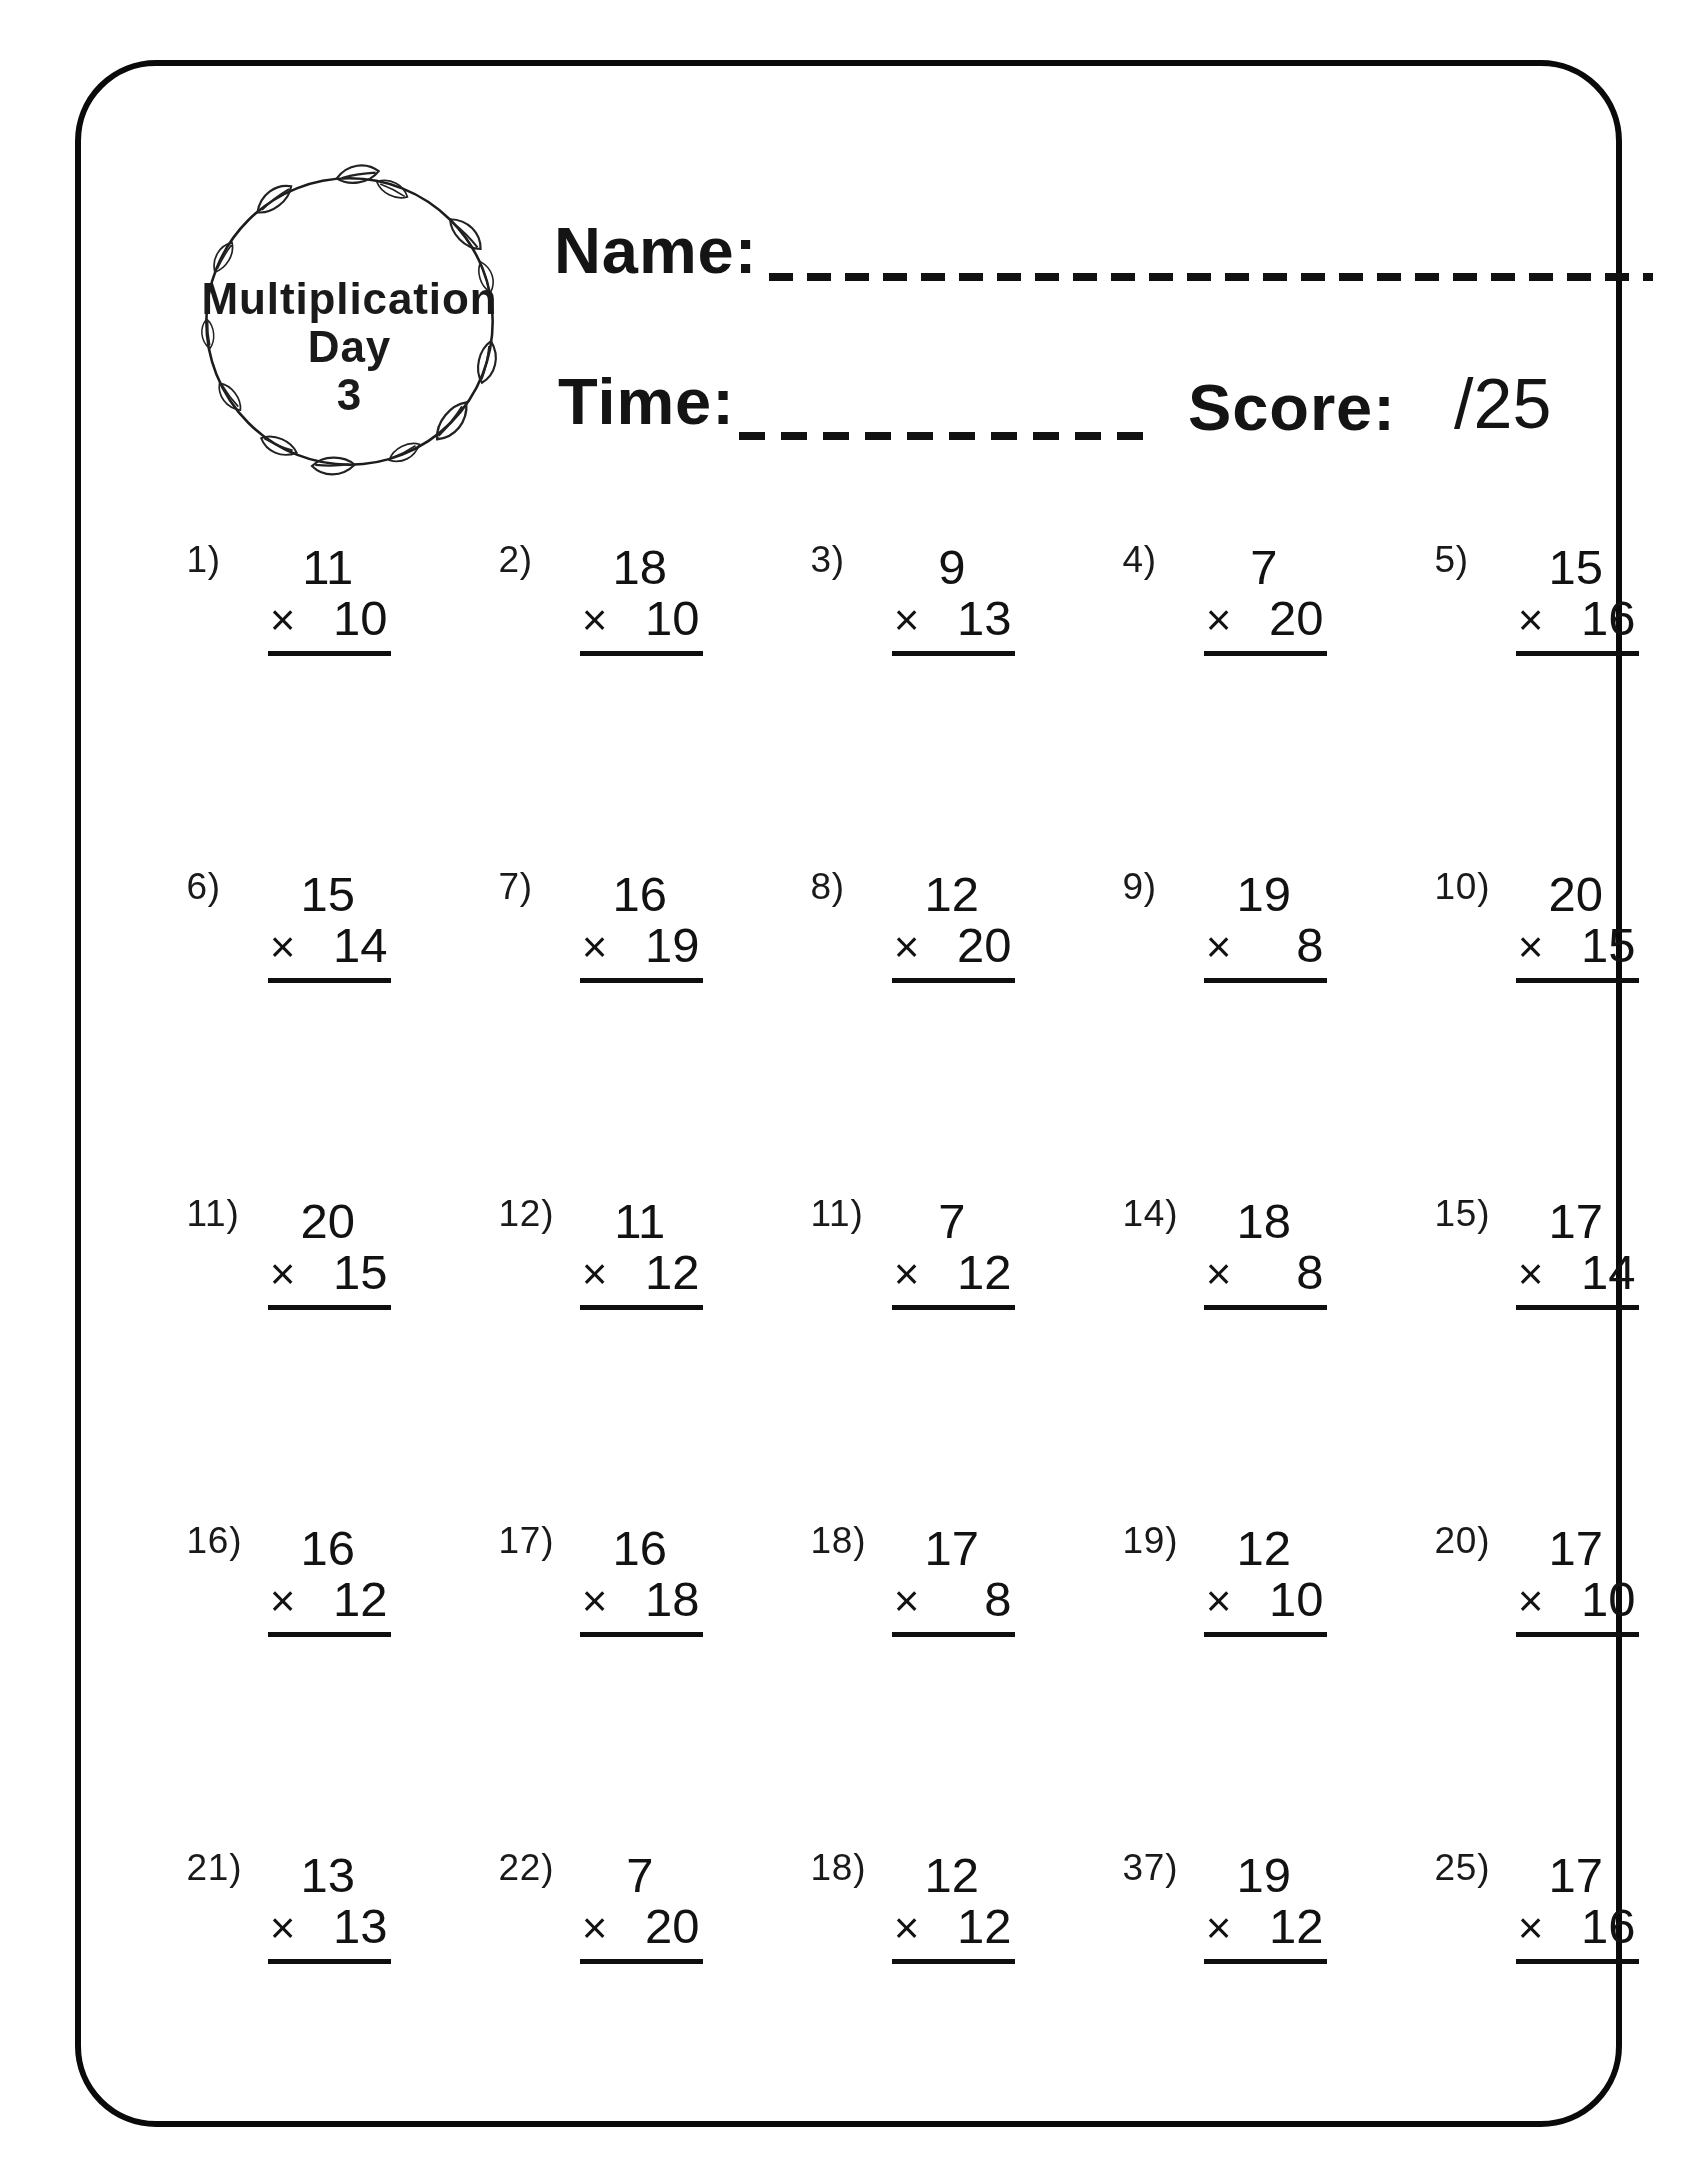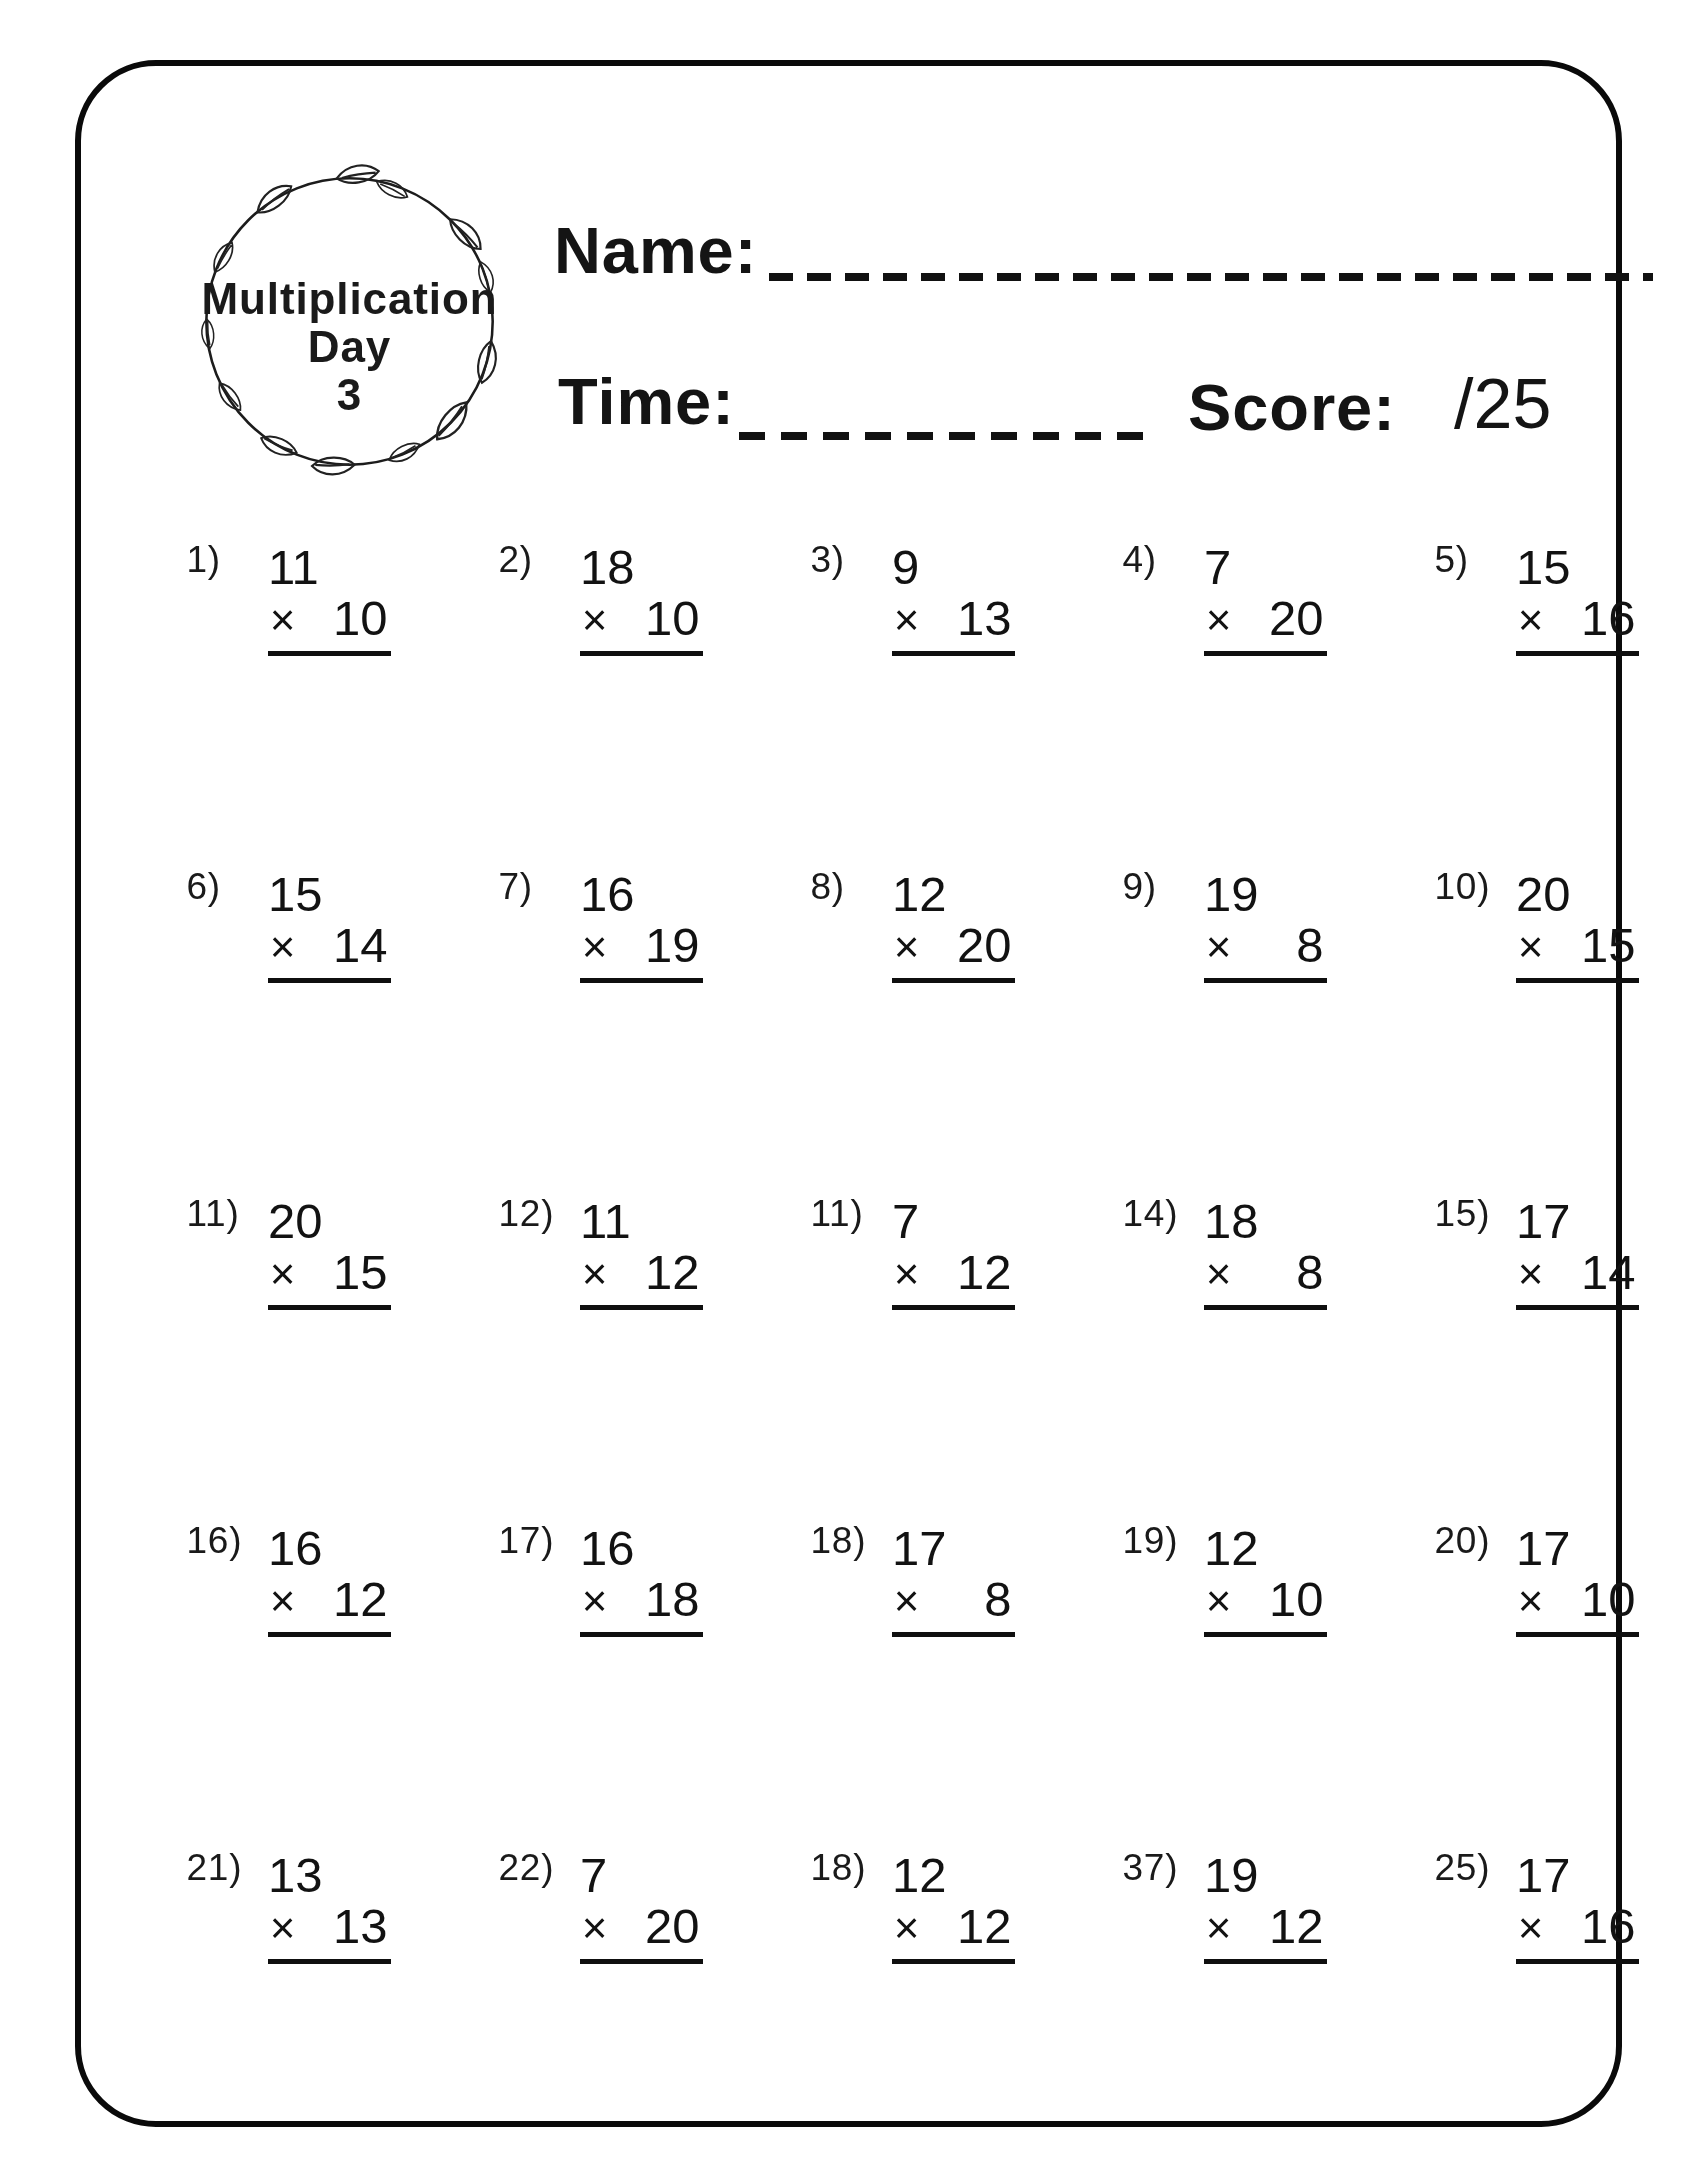--- a/index.html
+++ b/index.html
@@ -48,21 +48,21 @@
   .cell{position:relative;}
   .pnum{
     position:absolute;left:3.4px;top:1.7px;
     font-size:37px;color:#1a1a1a;letter-spacing:0.9px;
   }
   .pblock{
     position:absolute;left:85px;top:5.1px;width:123px;
     border-bottom:5.1px solid #0f0f0f;padding-bottom:6px;
   }
   .op1{
-    font-size:49px;line-height:51px;text-align:left;
+    font-size:49px;line-height:51px;text-align:center;
     padding-right:3.4px;color:#121212;
   }
   .op2{
     display:flex;justify-content:space-between;align-items:baseline;
     font-size:49px;line-height:51px;color:#121212;
     padding-left:1.7px;padding-right:3.4px;
   }
   .mul{font-size:44px;}
   .answer{position:absolute;left:82px;top:136px;width:131px;height:170px;}
 </style>

